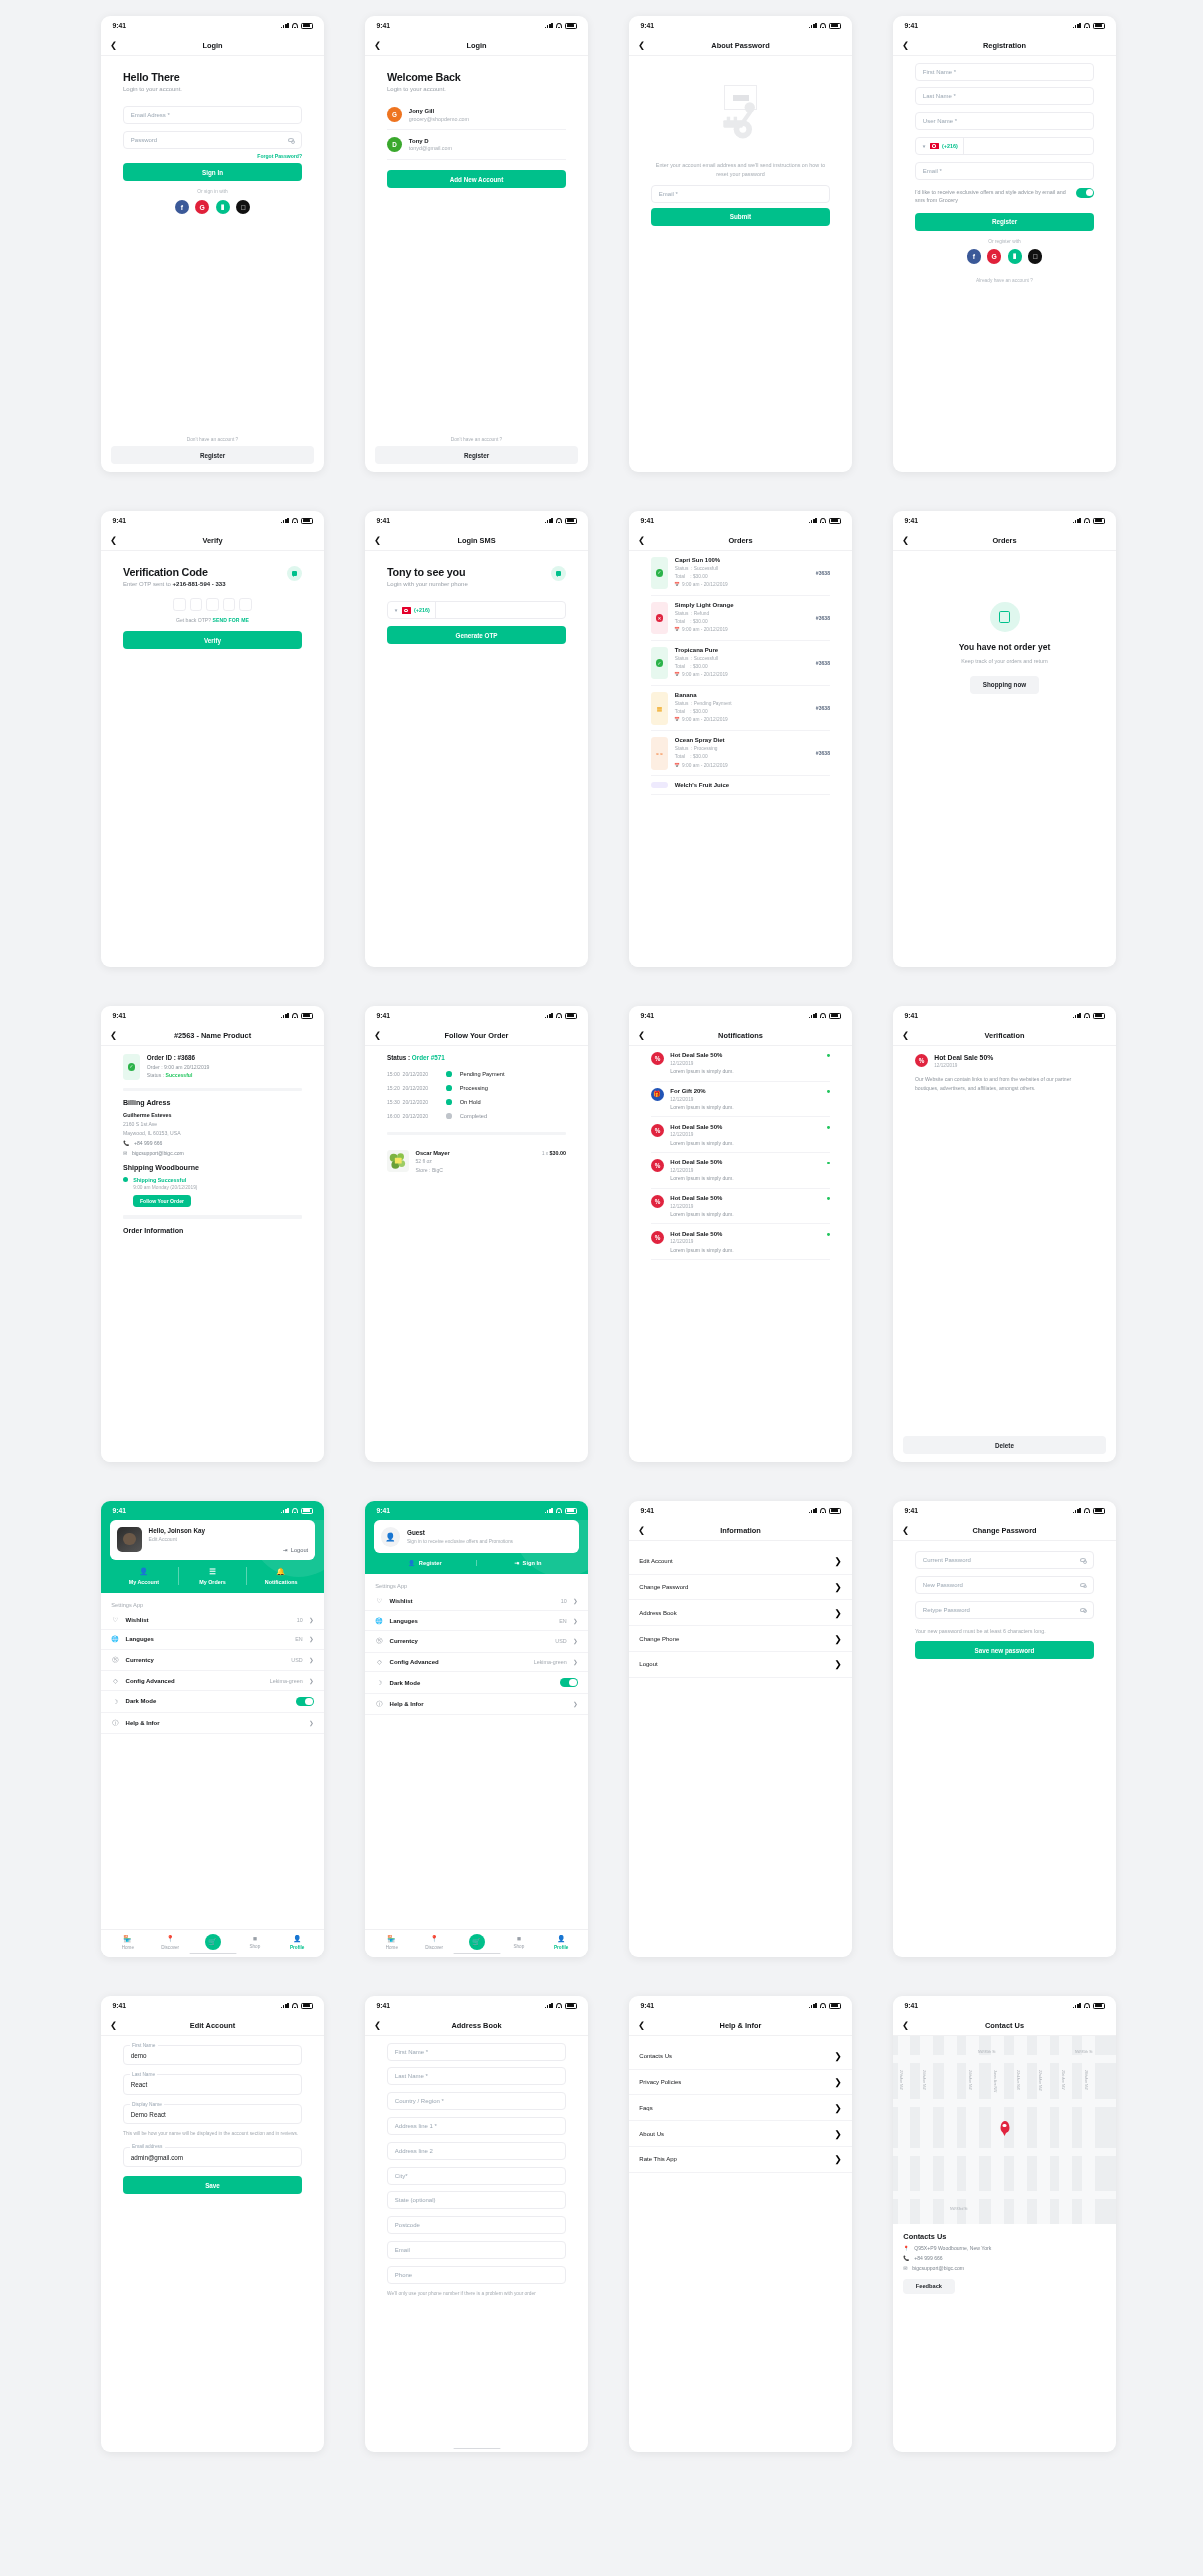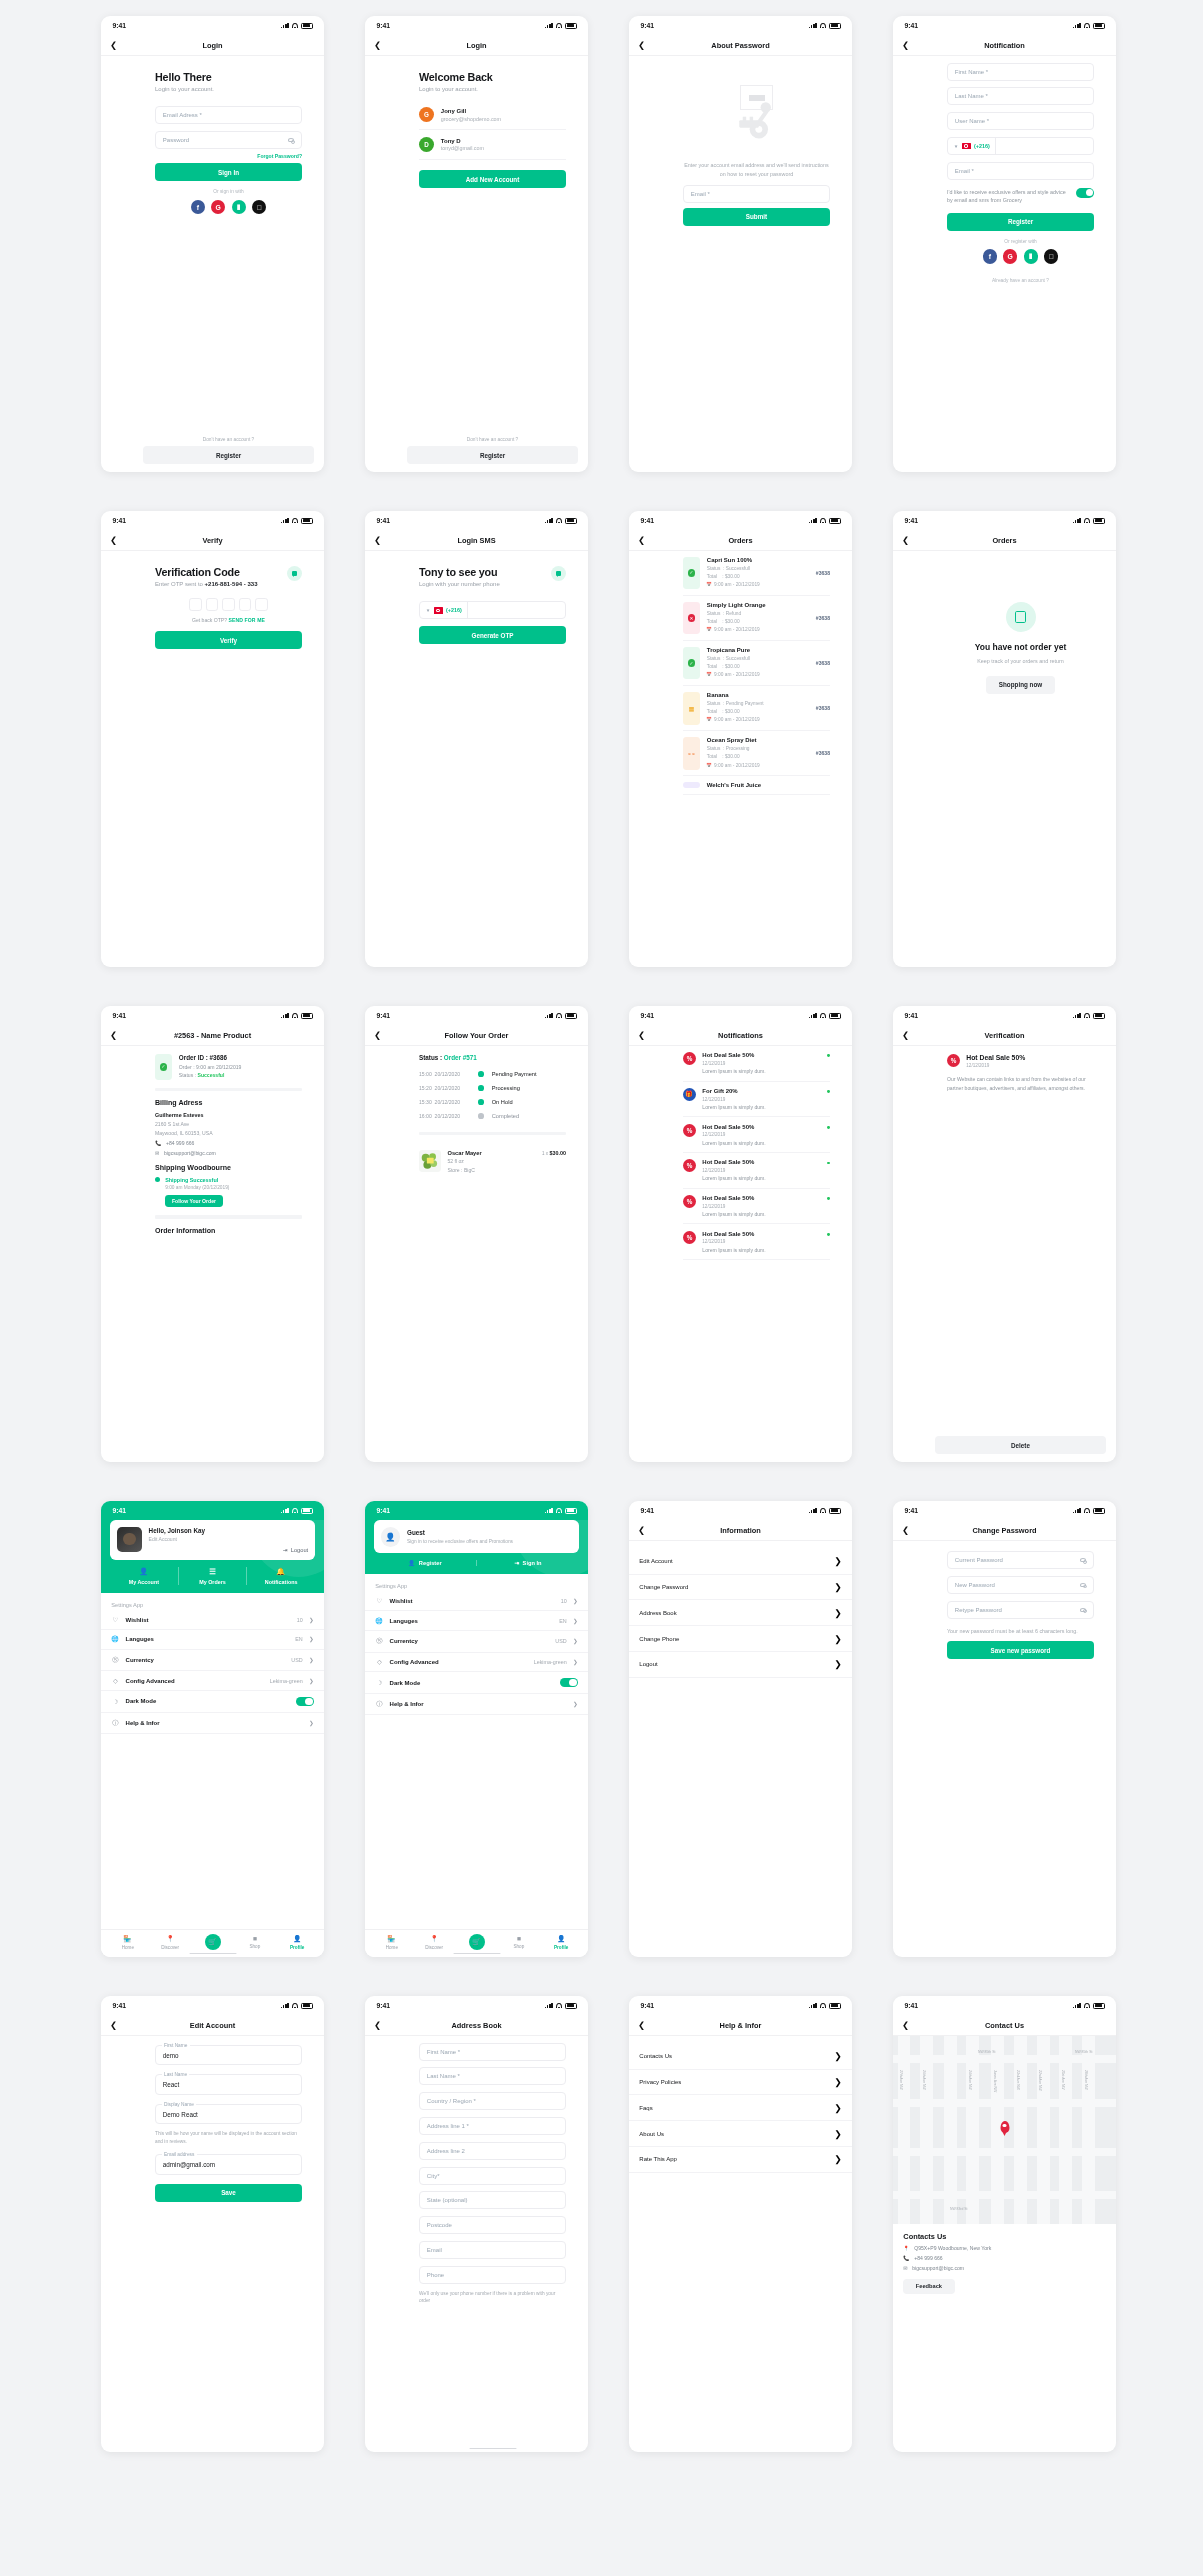--- a/index.html
+++ b/index.html
@@ -45,21 +45,21 @@
   .navbar {
     height: 20.5px; display:flex; align-items:center; position:relative;
     border-bottom: 0.6px solid #f0f0f2; padding: 0 9px; flex:0 0 auto;
   }
   .navbar .back { font-size:8.5px; color:#111; line-height:1; width:10.3px; cursor:pointer;}
   .navbar .title {
     position:absolute; left:0; right:0; text-align:center;
     font-size: 7.4px; font-weight:600; color:#15171a; pointer-events:none;
   }
   .body { flex:1 1 auto; overflow:hidden; position:relative; }
-  .pad { padding: 0 22px; margin-left: 32px; }
+  .pad { padding: 0 22px; }
   
   h1.big { font-size:10.8px; font-weight:700; color:#15171a; letter-spacing:-0.2px;}
   .sub { font-size:6px; color:#9aa0a8; margin-top:2.8px;}
   
   .field {
     height: 18px; border:0.6px solid #ececf0; border-radius:4px;
     display:flex; align-items:center; padding:0 6.8px; margin-top:6.8px;
     font-size:6px; color:#9aa6b2; background:#fff; justify-content:space-between;
   }
   .eye { width:6.3px;height:4px;border:0.7px solid #b8bfc7;border-radius:50% 50% 50% 50% / 60% 60% 40% 40%; position:relative;}
@@ -384,21 +384,21 @@
             <i></i>
           </span>
         <span class="wifi"></span>
         <span class="batt">
             <i></i>
           </span>
       </span>
     </div>
     <div class="navbar">
       <span class="back">❮</span>
-      <span class="title">Notification</span>
+      <span class="title">Registration</span>
     </div>
     <div class="body pad">
       <div class="field">
           <span>First Name *</span>
         </div>
       <div class="field">
           <span>Last Name *</span>
         </div>
       <div class="field">
           <span>User Name *</span>

